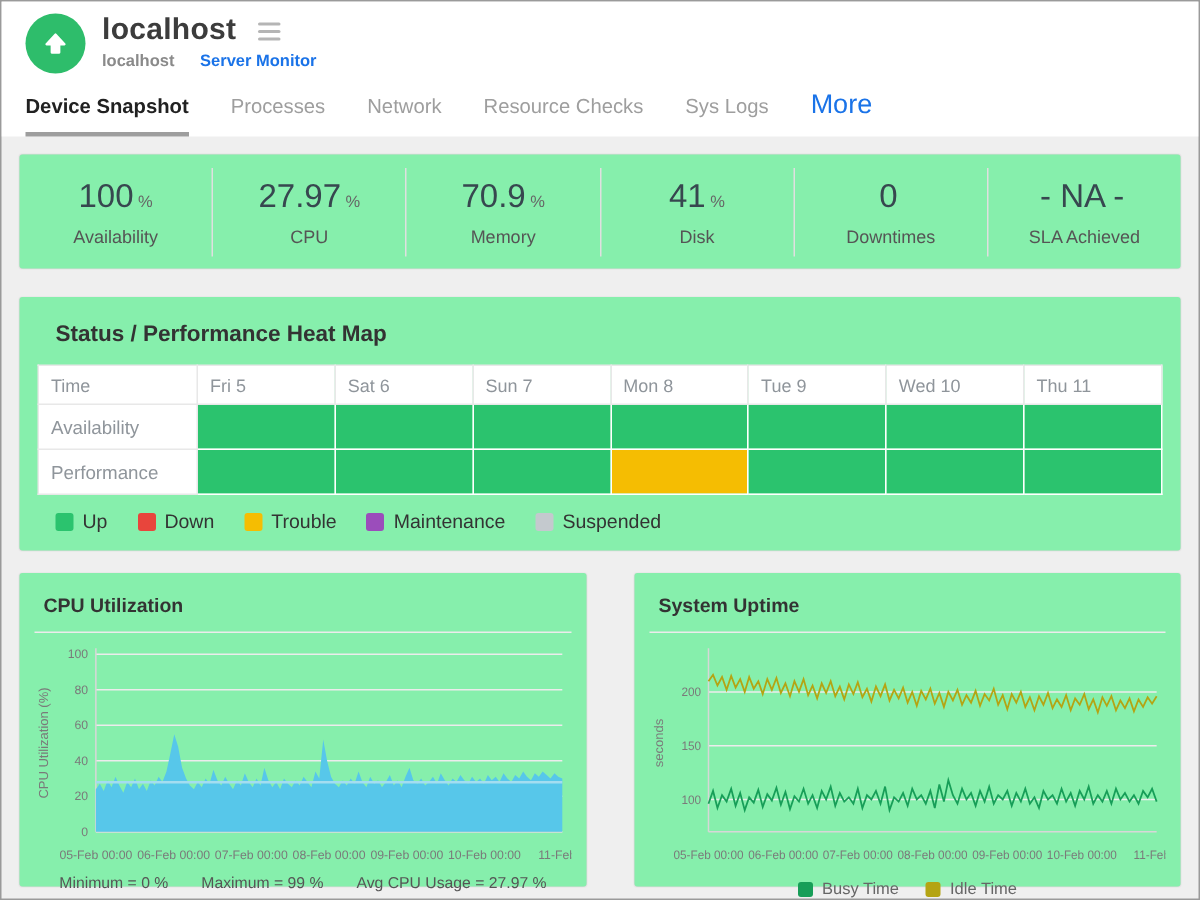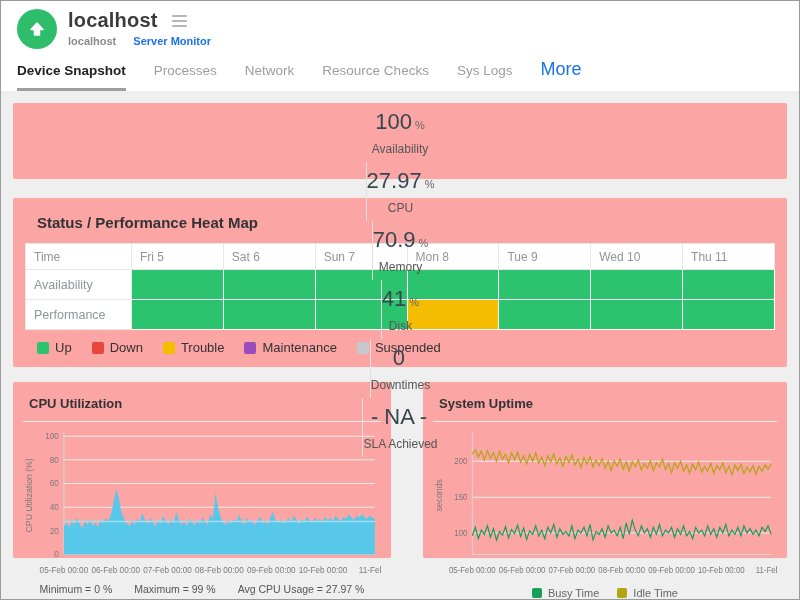--- a/index.html
+++ b/index.html
@@ -23,21 +23,21 @@
   .breadcrumb { margin-top:3px; font-size:11px; }
   .crumb-device { color:#8a8a8a; }
   .crumb-link { margin-left:14px; cursor:pointer;text-align:right; }
   
   .tabs { display:flex; align-items:baseline; margin-top:10px; gap:28px; }
   .tab { font-size:13.5px; color:#9e9e9e; padding-bottom:10px; cursor:pointer; white-space:nowrap; }
   .tab.active { color:#212121; font-weight:bold; border-bottom:3px solid #9e9e9e; }
   .tab-more { font-size:18px; cursor:pointer; padding-bottom:10px; }
   
   .content { padding:12px; }
-  .card { background:#fca5a5; border-radius:2px; box-shadow:0 0 1px rgba(0,0,0,.12);flex-direction:column; }
+  .card { background:#86efac; border-radius:2px; box-shadow:0 0 1px rgba(0,0,0,.12); }
   
   .stats-card { display:flex; align-items:center; height:76px; margin-bottom:19px; }
   .stat { flex:1; text-align:center; position:relative; padding:6px 0; }
   .stat + .stat { border-left:1px solid #e0e0e0; }
   .stat-value { font-size:22px; color:#37474f; }
   .stat-unit { font-size:11px; color:#666; margin-left:3px; }
   .stat-label { font-size:12px; color:#555; margin-top:7px; }
   
   .heatmap-card { padding:12px 12px 10px 12px; margin-bottom:15px; }
   .heatmap-title { font-size:15px; font-weight:bold; color:#333; padding:4px 12px 12px 12px; }
@@ -46,21 +46,21 @@
   table.heatmap thead th { height:26px; font-size:12px; font-weight:normal; color:#8f959b; text-align:left; padding-left:8px; border:1px solid #e8e8e8; background:#fff; }
   table.heatmap .row-label { font-size:12.5px; font-weight:normal; color:#8f959b; text-align:left; padding-left:8px; border:1px solid #e8e8e8; background:#fff; }
   table.heatmap col.label-col { width:106px; }
   table.heatmap td.cell { padding:0; border:1px solid #fff; }
   table.heatmap td.cell .fill { height:29px; width:100%; }
   .hm-legend { display:flex; gap:20px; margin:10px 0 2px 12px; align-items:center; }
   .legend-item { display:flex; align-items:center; gap:6px; font-size:13px; color:#333; }
   .swatch { width:12px; height:12px; border-radius:2px; flex:0 0 auto; }
   
   .charts-row { display:flex; gap:16px; }
-  .chart-card { height:176px; padding:12px 10px 8px 10px; }
+  .chart-card { height:209px; padding:12px 10px 8px 10px; }
   .chart-card.left { width:378px; flex:0 0 auto; }
   .chart-card.right { flex:1;margin-left:16px; }
   .chart-title { font-size:13px; font-weight:bold; color:#333; padding:2px 6px 10px 6px; border-bottom:1px solid #ececec; }
   .chart-area { margin-top:4px; }
   .chart-area svg { display:block; }
   .chart-footer { display:flex; justify-content:center; gap:22px; font-size:10.5px; color:#555; margin-top:2px; }
   .chart-legend { display:flex; justify-content:center; gap:18px; margin-top:6px; }
   .chart-legend .legend-item { font-size:11px; color:#666; }
   .chart-legend .swatch { width:10px; height:10px; }
   text.tick { font-family:"Liberation Sans", sans-serif; font-size:8px; fill:#7a7a7a; }

